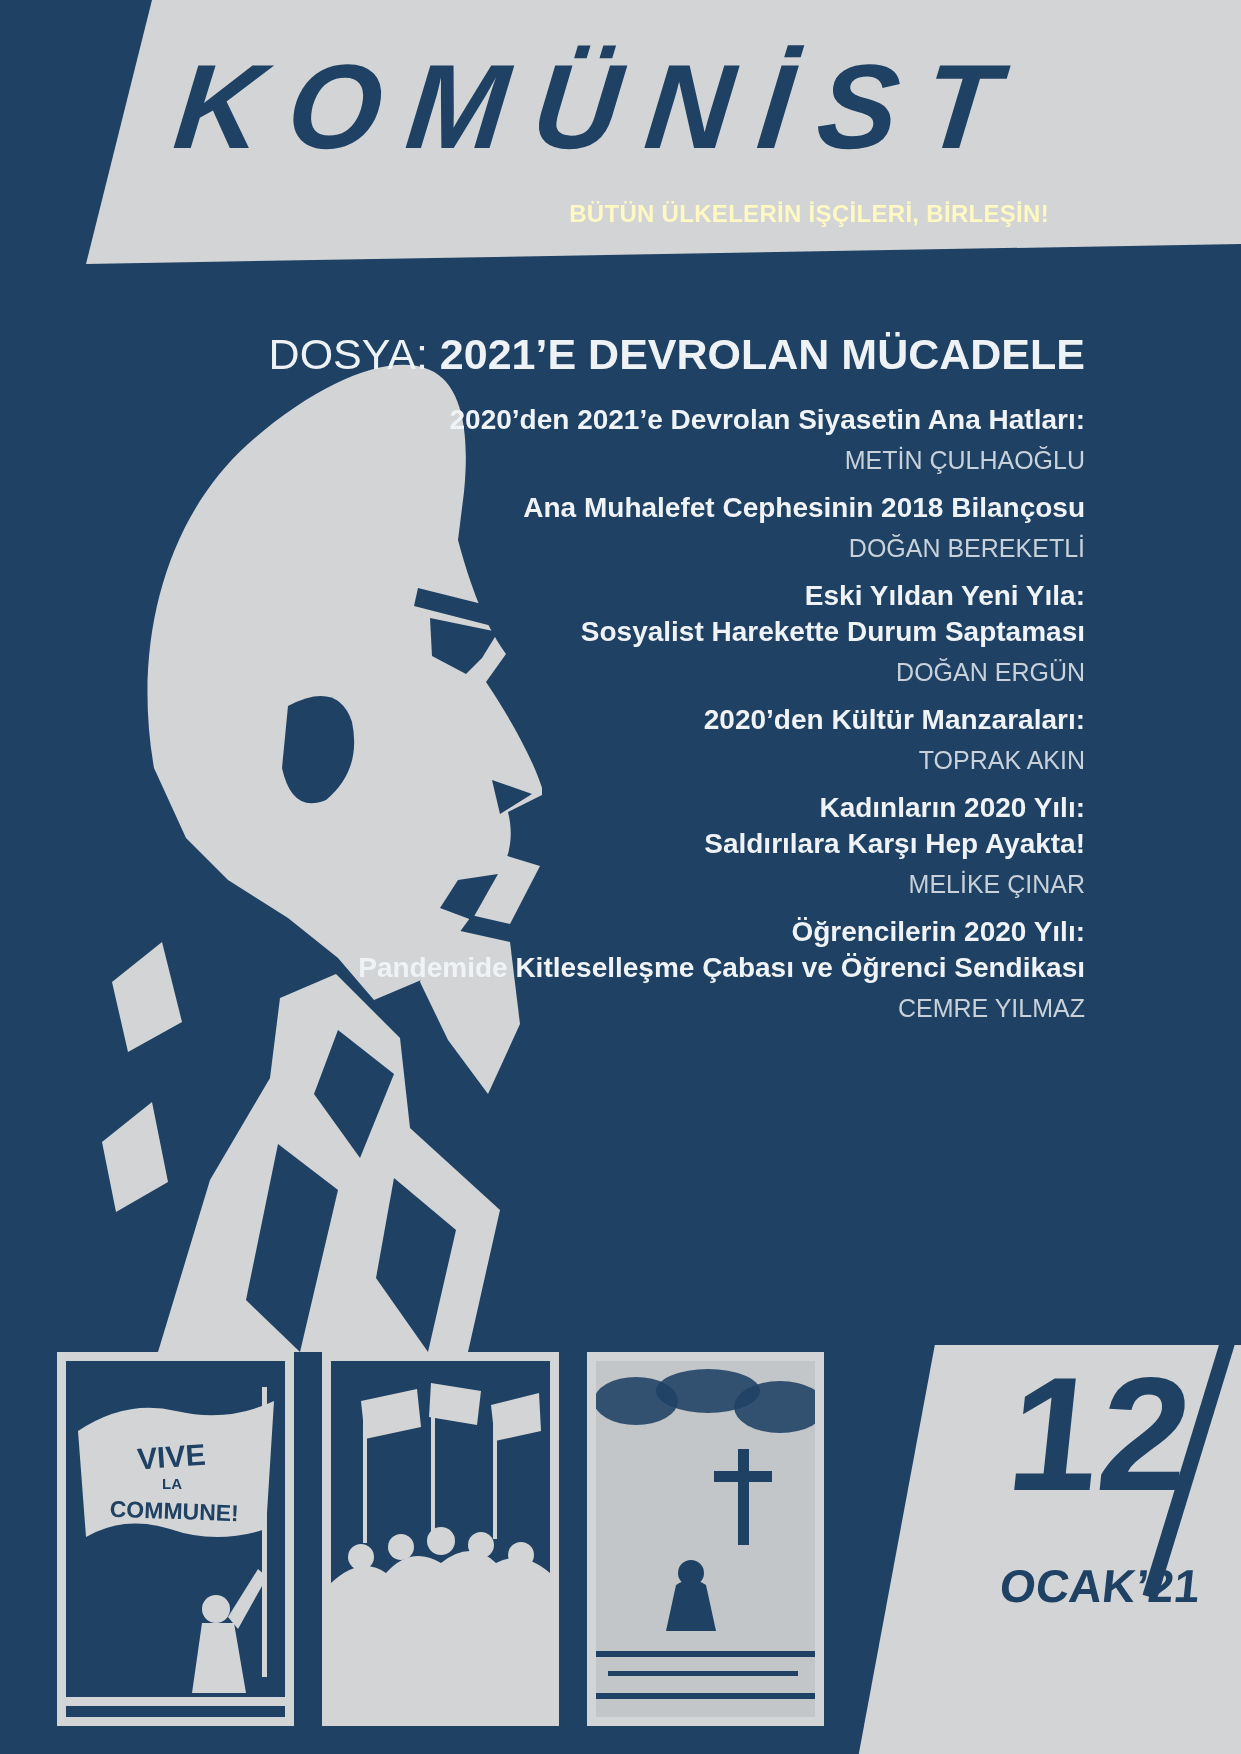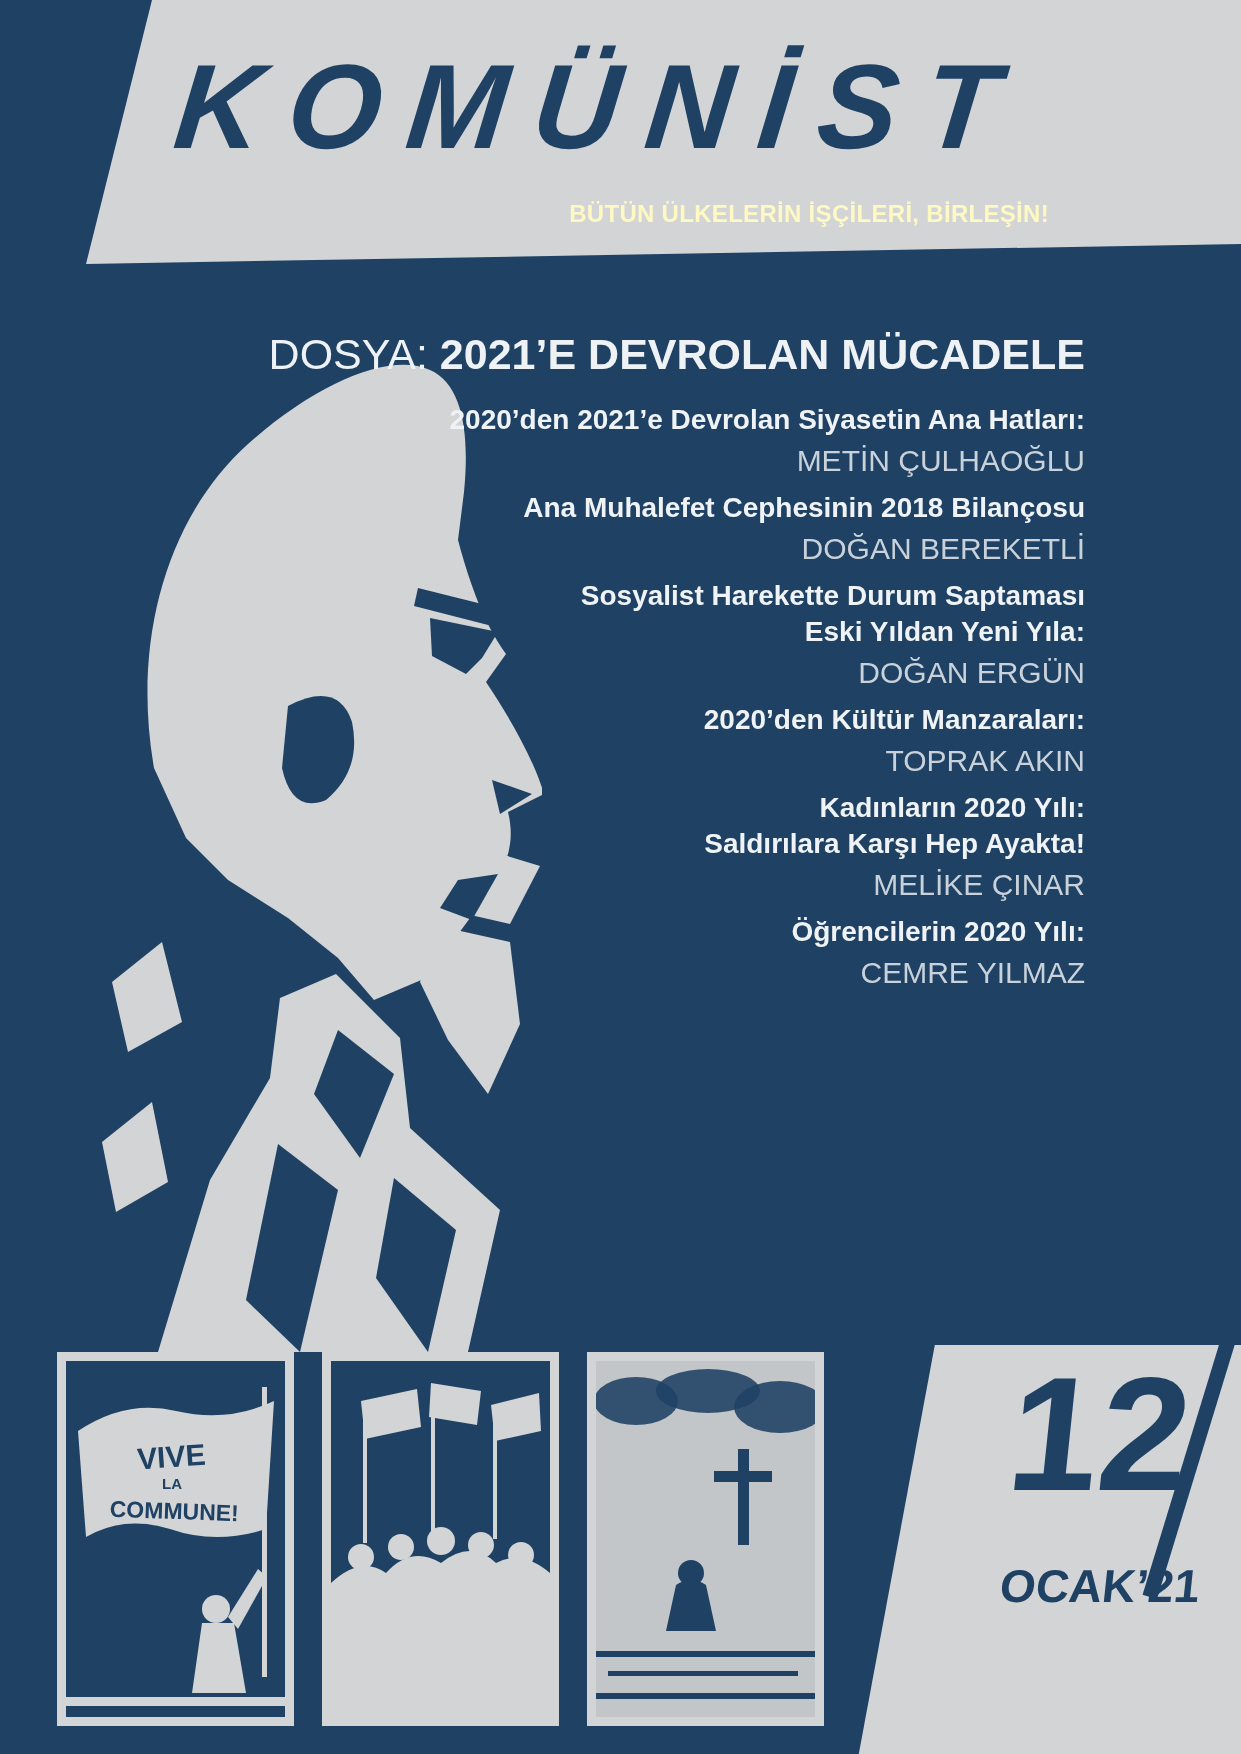--- a/index.html
+++ b/index.html
@@ -30,21 +30,21 @@
   }
   .dossier .label{font-weight:normal;}
   .dossier .strong{font-weight:bold;}
   
   .toc{
     position:absolute;top:402px;right:156px;
     display:flex;flex-direction:column;align-items:flex-end;gap:13px;
     text-align:right;
   }
   .entry .t{font-size:28px;font-weight:bold;color:#f0f3f5;line-height:36px;}
-  .entry .a{font-size:30px;font-weight:normal;color:#c9d2da;line-height:33px;margin-top:6px;}
+  .entry .a{font-size:25px;font-weight:normal;color:#c9d2da;line-height:33px;margin-top:6px;}
   
   .lenin{position:absolute;left:42px;top:282px;}
   
   .panel{
     position:absolute;top:1352px;width:237px;height:374px;
     border:9px solid #d2d4d6;background:#1e4164;
     box-sizing:border-box;overflow:hidden;
   }
   .p1{left:57px;}
   .p2{left:322px;}
@@ -110,39 +110,40 @@
       <div class="t">2020’den 2021’e Devrolan Siyasetin Ana Hatları:</div>
       <div class="a">METİN ÇULHAOĞLU</div>
     </div>
 
     <div class="entry">
       <div class="t">Ana Muhalefet Cephesinin 2018 Bilançosu</div>
       <div class="a">DOĞAN BEREKETLİ</div>
     </div>
 
     <div class="entry">
+      <div class="t">Eski Yıldan Yeni Yıla:</div>
       <div class="t">Sosyalist Harekette Durum Saptaması</div>
-      <div class="t">Eski Yıldan Yeni Yıla:</div>
       <div class="a">DOĞAN ERGÜN</div>
     </div>
 
     <div class="entry">
       <div class="t">2020’den Kültür Manzaraları:</div>
       <div class="a">TOPRAK AKIN</div>
     </div>
 
 
     <div class="entry">
       <div class="t">Kadınların 2020 Yılı:</div>
       <div class="t">Saldırılara Karşı Hep Ayakta!</div>
       <div class="a">MELİKE ÇINAR</div>
     </div>
 
     <div class="entry">
       <div class="t">Öğrencilerin 2020 Yılı:</div>
+      <div class="t">Pandemide Kitleselleşme Çabası ve Öğrenci Sendikası</div>
       <div class="a">CEMRE YILMAZ</div>
     </div>
 
   </div>
 
   <div class="panel p1">
     <svg width="219" height="356" viewBox="0 0 219 356" aria-hidden="true">
       <rect x="196" y="26" width="5" height="290" fill="#d2d4d6"></rect>
       <path fill="#d2d4d6" d="M12 70 Q 60 38 110 50 Q 162 62 208 40 L 200 168 Q 150 184 104 168 Q 58 154 20 176 Z"></path>
       <text x="106" y="106" text-anchor="middle" font-family="Liberation Sans, sans-serif" font-size="30" font-weight="bold" fill="#1e4164" transform="rotate(-4 106 106)">VIVE</text>

